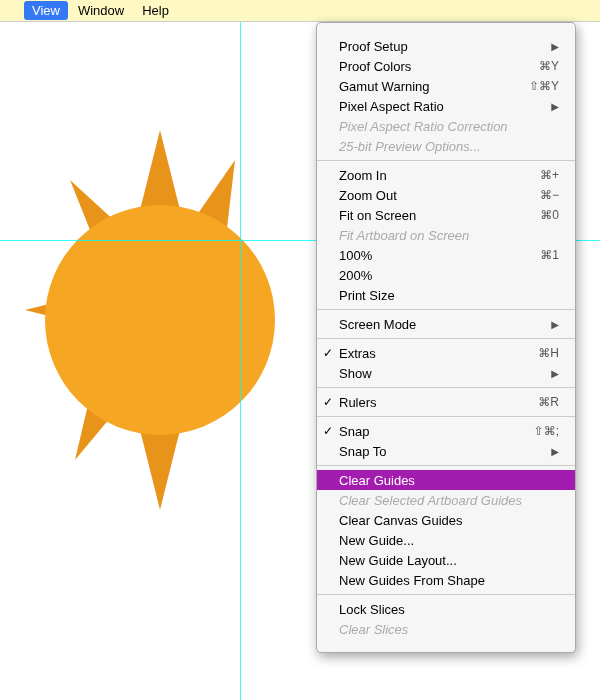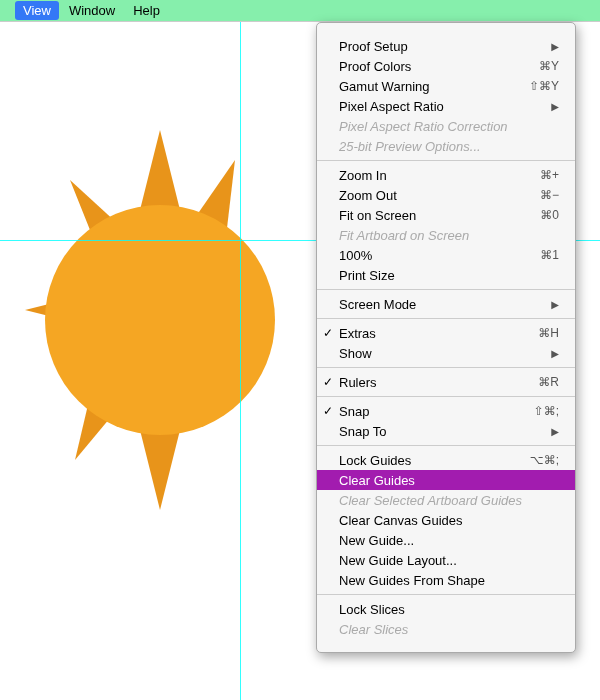--- a/index.html
+++ b/index.html
@@ -21,24 +21,24 @@
       height: 700px;
       background: white;
     }
 
     
     .menubar {
       position: absolute;
       top: 0; left: 0;
       width: 600px;
       height: 22px;
-      background: #86efac;
+      background: #fef9c3;
       display: flex;
       align-items: center;
-      padding: 0 15px;
+      padding: 0 24px;
       gap: 2px;
       border-bottom: 1px solid #ccc;
       z-index: 10;
     }
     .menubar-item {
       padding: 2px 8px;
       font-size: 13px;
       cursor: pointer;
       border-radius: 3px;
       color: #000;
@@ -216,20 +216,23 @@
     <span class="shortcut">⌘0</span>
   </div>
   <div class="menu-item disabled">
     <span>Fit Artboard on Screen</span>
   </div>
   <div class="menu-item">
     <span>100%</span>
     <span class="shortcut">⌘1</span>
   </div>
   <div class="menu-item">
+    <span>200%</span>
+  </div>
+  <div class="menu-item">
     <span>Print Size</span>
   </div>
 
   <div class="menu-separator"></div>
 
   <div class="menu-item">
     <span>Screen Mode</span>
     <span class="arrow">▶</span>
   </div>
 
@@ -257,24 +260,20 @@
     <span>Snap</span>
     <span class="shortcut">⇧⌘;</span>
   </div>
   <div class="menu-item">
     <span>Snap To</span>
     <span class="arrow">▶</span>
   </div>
 
   <div class="menu-separator"></div>
 
-  <div class="menu-item">
-    <span>Lock Guides</span>
-    <span class="shortcut">⌥⌘;</span>
-  </div>
   <div class="menu-item highlighted">
     <span>Clear Guides</span>
   </div>
   <div class="menu-item disabled">
     <span>Clear Selected Artboard Guides</span>
   </div>
   <div class="menu-item">
     <span>Clear Canvas Guides</span>
   </div>
   <div class="menu-item">

